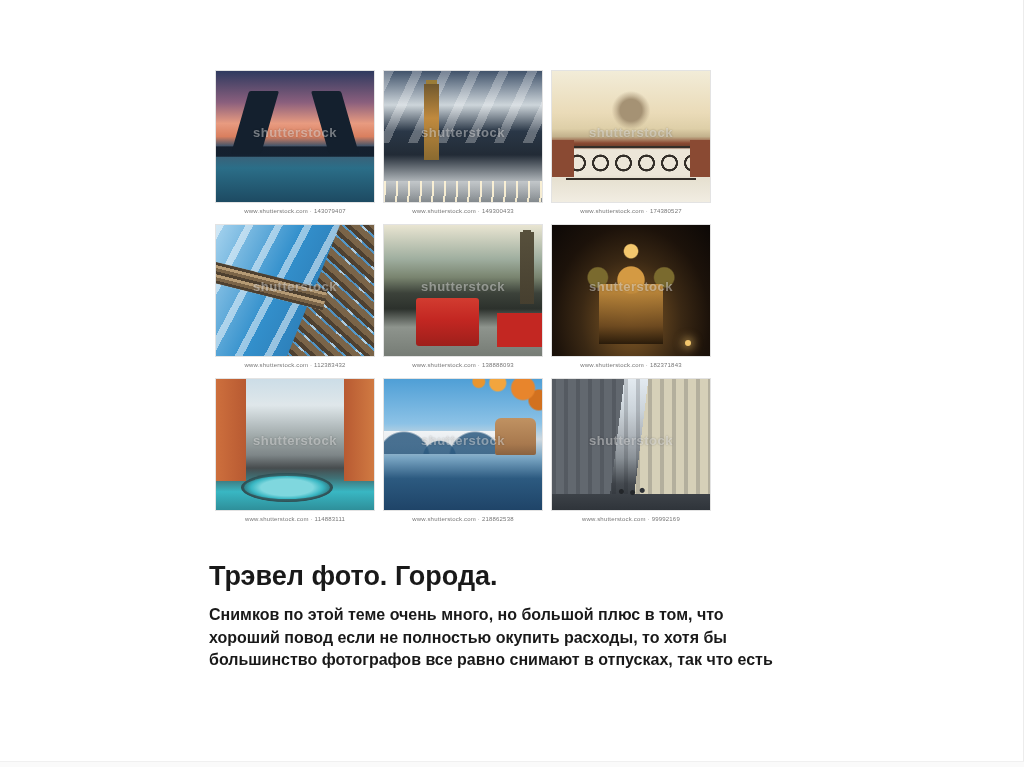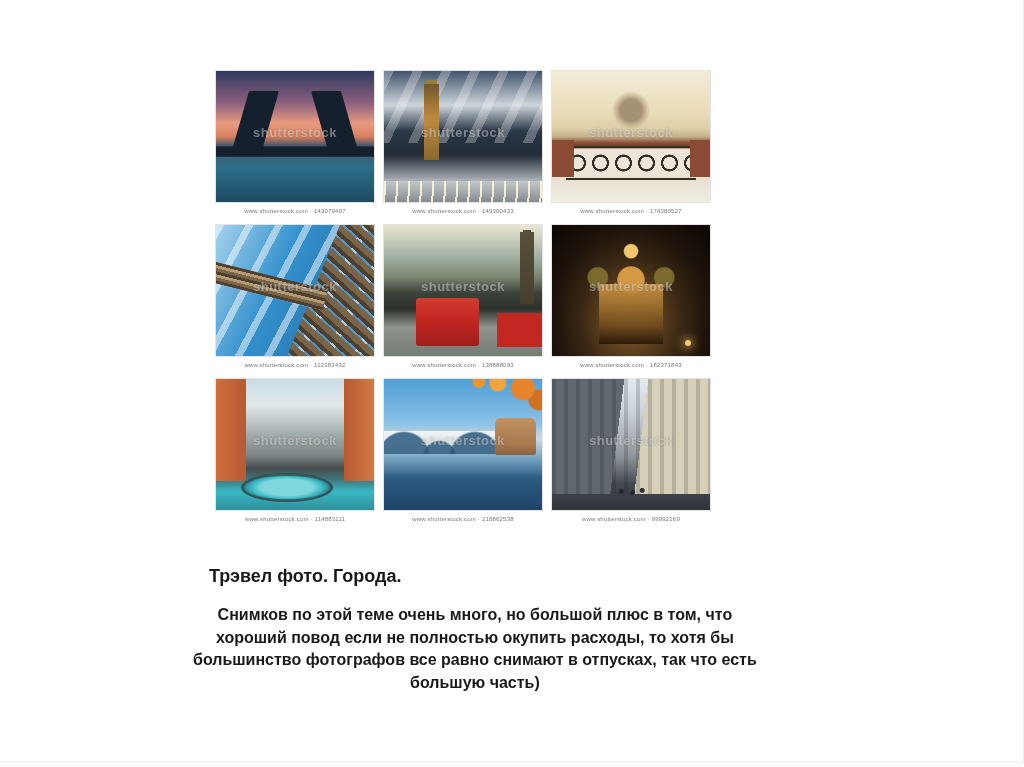--- a/index.html
+++ b/index.html
@@ -135,25 +135,25 @@
       linear-gradient(97deg, var(--c1) 0 42%, rgba(98,104,111,0) 42%, rgba(98,104,111,0) 56%, var(--c2) 56%); }
   .p9::after { left:40%; bottom:10%; width:20%; height:8%; z-index:2;
     background:
       radial-gradient(circle at 20% 50%, #23262a 0 2px, transparent 3px),
       radial-gradient(circle at 55% 60%, #23262a 0 2px, transparent 3px),
       radial-gradient(circle at 85% 40%, #2e3136 0 2px, transparent 3px); }
 
   
   .title {
     position:absolute; left:209px; top:561px; margin:0;
-    font-size:18px; line-height:30px; font-weight:700; color:#191919;
+    font-size:27px; line-height:30px; font-weight:700; color:#191919;
   }
   .body-text {
-    position:absolute; left:193px; top:604px;
-    font-size:16px; line-height:22.5px; font-weight:700; color:#191919;text-align:center;
+    position:absolute; left:209px; top:604px;
+    font-size:16px; line-height:22.5px; font-weight:700; color:#191919;
   }
 </style>
 </head>
 <body>
 
 <div class="slide">
   <div class="edge-right"></div>
   <div class="edge-bottom"></div>
 
   <div class="gallery">
@@ -212,15 +212,14 @@
       <figcaption class="caption">www.shutterstock.com · 99992169</figcaption>
     </figure>
   </div>
 
   <h1 class="title">Трэвел фото. Города.</h1>
 
   <div class="body-text">
     <div>Снимков по этой теме очень много, но большой плюс в том, что</div>
     <div>хороший повод если не полностью окупить расходы, то хотя бы</div>
     <div>большинство фотографов все равно снимают в отпусках, так что есть</div>
-    <div>большую часть)</div>
   </div>
 </div>
 
 </body></html>

